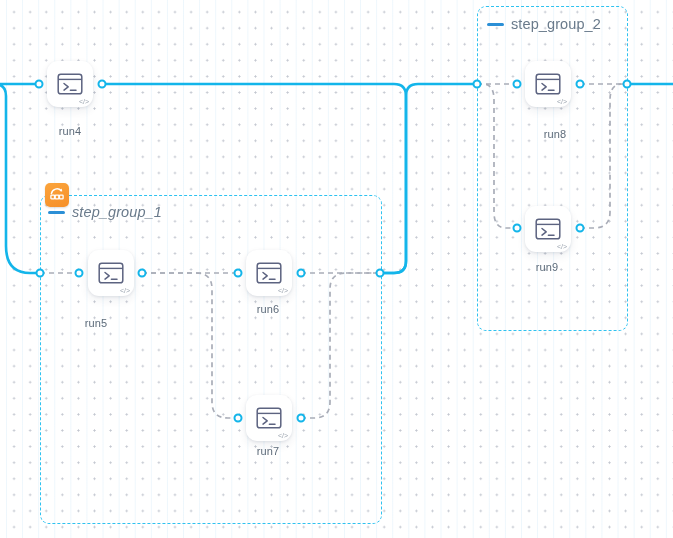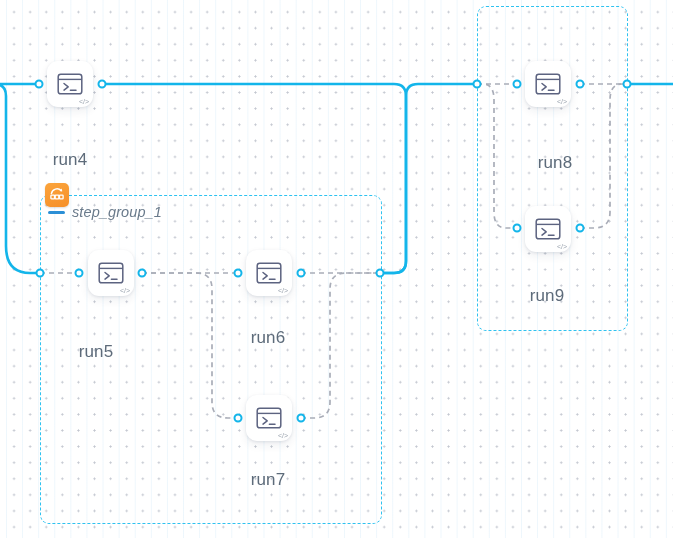--- a/index.html
+++ b/index.html
@@ -98,27 +98,26 @@
     right: 4px;
     bottom: 2px;
     font-size: 7px;
     line-height: 1;
     color: #9aa3ae;
     font-family: "Liberation Sans", sans-serif;
     user-select: none;
   }
   .node-label {
     position: absolute;
-    font-size: 17px;
+    font-size: 11px;
     color: #5d6b7a;
     letter-spacing: 0.1px;
     white-space: nowrap;
     transform: translateX(-50%);
     line-height: 1;
-    margin-top: 25px;
   }
 
   
   .port {
     position: absolute;
     width: 9px;
     height: 9px;
     border-radius: 50%;
     background: #ffffff;
     border: 2.2px solid #13b5ea;
@@ -175,20 +174,24 @@
     </svg>
   </div>
 
   <div class="group-header" style="left:48px; top:205px;font-style:italic;">
     <span class="group-dash"></span>
     <span class="group-label">step_group_1</span>
   </div>
 
   <div class="group-box" style="left:477px; top:6px; width:151px; height:325px;"></div>
 
+  <div class="group-header" style="left:487px; top:17px;">
+    <span class="group-dash"></span>
+    <span class="group-label">step_group_2</span>
+  </div>
 
   <div class="node" style="left:47px; top:61px;">
     <svg class="term-icon" width="26" height="22" viewBox="0 0 26 22" aria-hidden="true">
       <rect x="1.2" y="1.2" width="23.6" height="19.6" rx="2.6" fill="none" stroke="#5c6380" stroke-width="1.5"></rect>
       <line x1="1.2" y1="6.4" x2="24.8" y2="6.4" stroke="#5c6380" stroke-width="1.4"></line>
       <polyline points="7,10.5 11.2,13.8 7,17.1" fill="none" stroke="#5c6380" stroke-width="1.5" stroke-linecap="round" stroke-linejoin="round"></polyline>
       <line x1="13.4" y1="17.3" x2="19" y2="17.3" stroke="#5c6380" stroke-width="1.5" stroke-linecap="round"></line>
     </svg>
     <span class="code-mark">&lt;/&gt;</span>
   </div>

